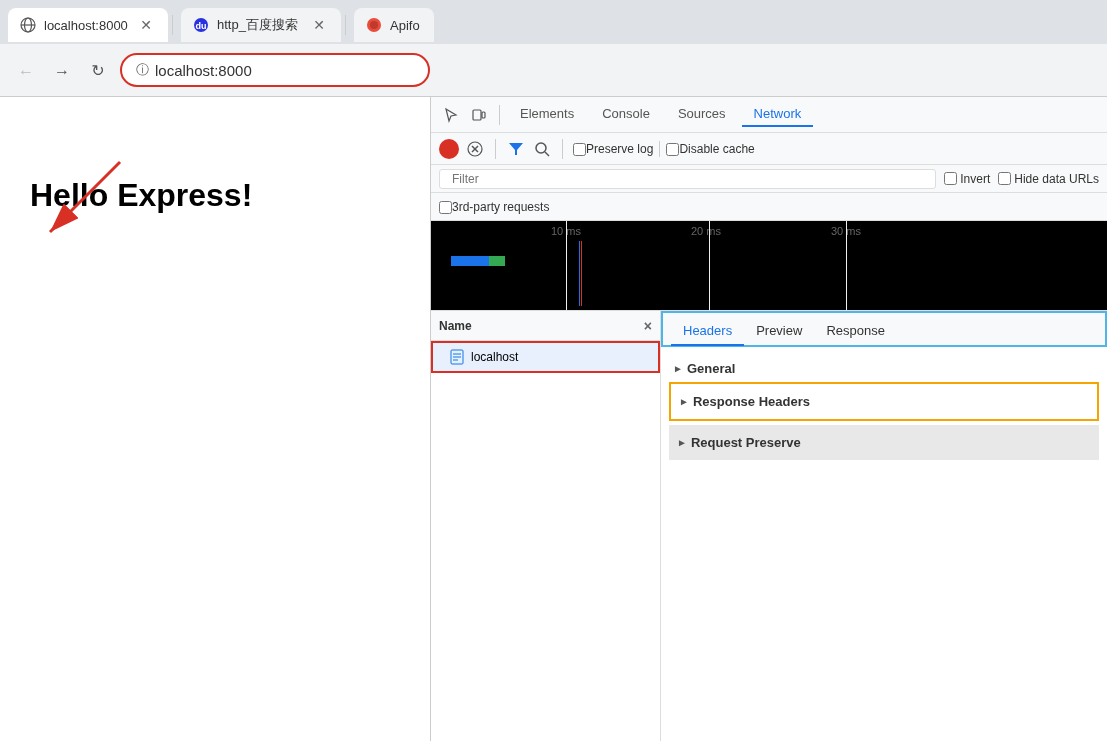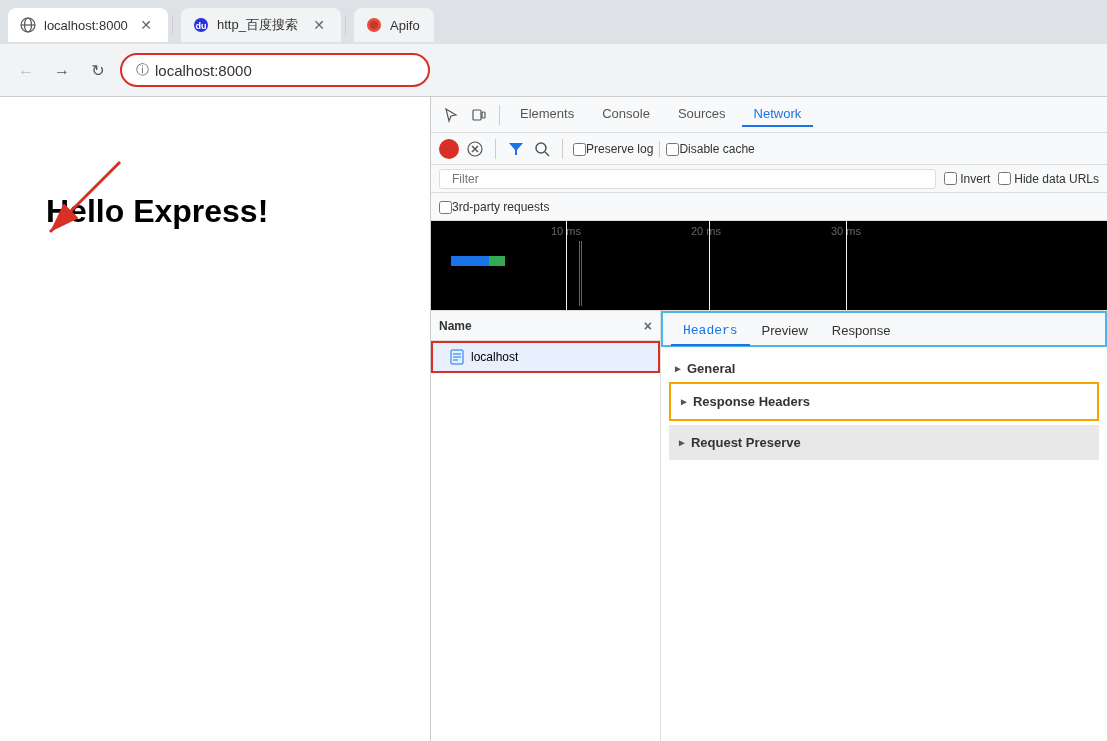--- a/index.html
+++ b/index.html
@@ -21,21 +21,21 @@
     .address-bar { display: flex; align-items: center; padding: 8px 12px; gap: 8px; background: #f1f3f4; height: 52px; }
     .nav-btn { width: 28px; height: 28px; display: flex; align-items: center; justify-content: center; border-radius: 50%; cursor: pointer; color: #555; font-size: 16px; border: none; background: none; }
     .nav-btn.disabled { color: #bbb; cursor: default; }
     .url-box { display: flex; align-items: center; gap: 6px; background: #fff; border: 2px solid #d93025; border-radius: 20px; padding: 5px 14px; flex: 0 0 auto; width: 310px; height: 34px; font-size: 14px; color: #333; }
     .url-info-icon { color: #666; font-size: 13px; }
 
     
     .main-content { display: flex; width: 100%; height: calc(741px - 96px); }
 
     
-    .page-content { flex: 0 0 430px; padding: 36px; position: relative; background: #fff; }
+    .page-content { flex: 0 0 430px; padding: 20px; position: relative; background: #fff; }
     .hello-text { font-size: 32px; font-weight: bold; color: #000; margin-top: 60px; margin-left: 10px; }
 
     
     .devtools { flex: 1; background: #f8f9fa; border-left: 1px solid #ccc; display: flex; flex-direction: column; font-size: 12px; }
 
     
     .devtools-toolbar { display: flex; align-items: center; padding: 4px 8px; border-bottom: 1px solid #ddd; background: #f8f9fa; gap: 4px; height: 36px; }
     .devtools-tab { padding: 4px 12px; font-size: 13px; color: #555; cursor: pointer; border-bottom: 2px solid transparent; }
     .devtools-tab.active { color: #1a73e8; border-bottom: 2px solid #1a73e8; }
     .devtools-icon-btn { width: 24px; height: 24px; display: flex; align-items: center; justify-content: center; cursor: pointer; border-radius: 3px; color: #555; font-size: 14px; }
@@ -68,21 +68,21 @@
     .requests-panel { width: 230px; border-right: 1px solid #ddd; background: #fff; display: flex; flex-direction: column; }
     .requests-header { display: flex; align-items: center; padding: 6px 8px; border-bottom: 1px solid #ddd; font-size: 12px; font-weight: 600; color: #333; background: #f8f9fa; height: 30px; }
     .close-btn { margin-left: auto; cursor: pointer; color: #666; font-size: 14px; }
     .request-item { display: flex; align-items: center; gap: 6px; padding: 6px 16px; cursor: pointer; background: #e8f0fe; border: 2px solid #d93025; }
     .request-item-icon { width: 16px; height: 16px; display: flex; align-items: center; justify-content: center; flex-shrink: 0; }
 
     
     .headers-panel { flex: 1; background: #fff; display: flex; flex-direction: column; }
     .headers-tabs { display: flex; align-items: center; padding: 0 8px; border-bottom: 2px solid #1a73e8; height: 36px; background: #f8f9fa; border: 2px solid #4db6e8; }
     .headers-tab { padding: 6px 12px; font-size: 13px; color: #333; cursor: pointer; border-bottom: 2px solid transparent; position: relative; top: 2px; }
-    .headers-tab.active { color: #1a73e8; border-bottom: 2px solid #1a73e8; font-family: Liberation Mono, monospace; }
+    .headers-tab.active { color: #1a73e8; border-bottom: 2px solid #1a73e8; }
     .headers-content { padding: 8px; overflow-y: auto; flex: 1; }
     .section-header { display: flex; align-items: center; gap: 4px; padding: 6px 4px; font-size: 13px; font-weight: 700; color: #333; cursor: pointer; }
     .section-arrow { color: #555; font-size: 10px; }
 
     .response-headers-section { border: 2px solid #f4a500; padding: 4px; margin-bottom: 4px; }
     .request-headers-section { background: #e8e8e8; padding: 4px; margin-bottom: 4px; }
 
     
     .arrow-svg { position: absolute; top: 55px; left: 30px; }
   </style>

